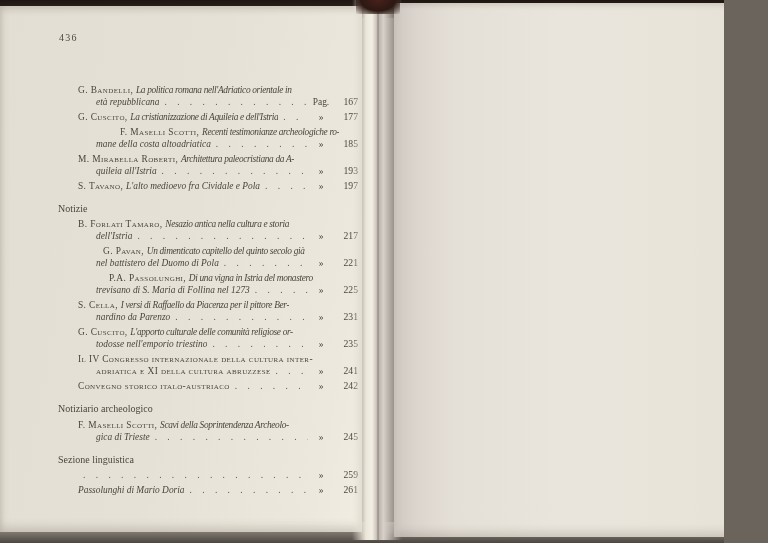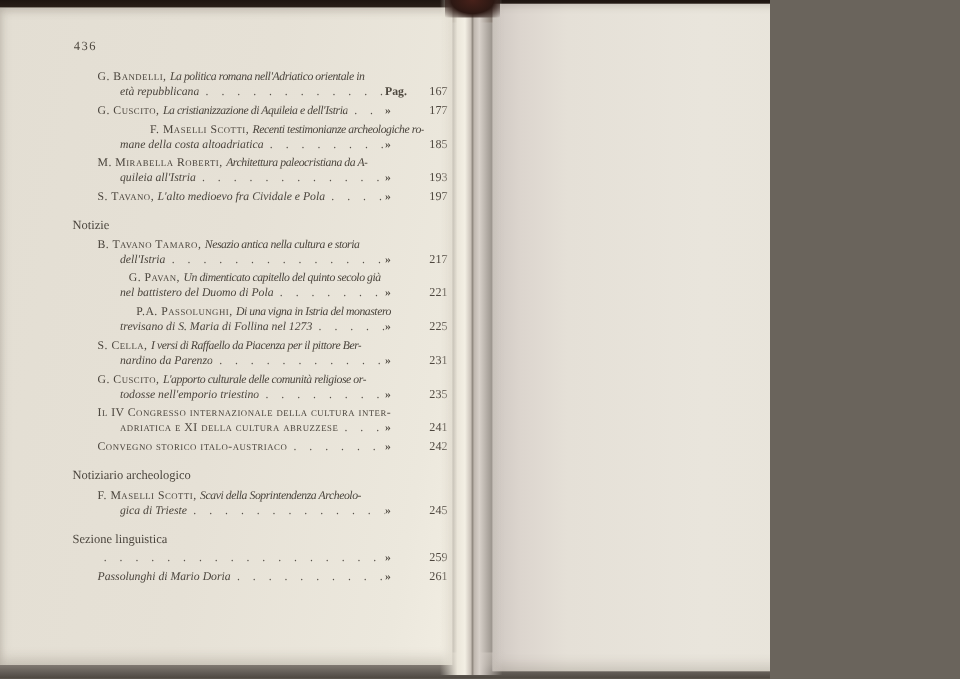--- a/index.html
+++ b/index.html
@@ -1,17 +1,17 @@
 <!DOCTYPE html>
 <html><head>
 <meta charset="utf-8">
 <style>
   html,body{margin:0;padding:0;}
   body{width:768px;height:543px;overflow:hidden;background:#6a645c;}
-  .photo{position:relative;width:616px;height:543px;overflow:hidden;
+  .photo{position:relative;width:724px;height:543px;overflow:hidden;
          font-family:"Liberation Serif","DejaVu Serif",serif;color:#4b453d;}
   .edge-top{position:absolute;left:0;top:0;width:768px;height:18px;z-index:0;
             background:linear-gradient(180deg,#1e1511 0%,#32261e 60%,#4a3c30 100%);}
   .edge-bottom{position:absolute;left:0;top:522px;width:768px;height:21px;z-index:0;
             background:linear-gradient(180deg,#9a938b 0%,#837c74 45%,#5f5953 80%,#4c463f 100%);}
   .page{position:absolute;z-index:1;}
   .page-left{left:0;top:6px;width:362px;height:526px;
             background:linear-gradient(100deg,#e3ded3 0%,#e6e1d6 50%,#ece8dd 88%,#f1ede2 100%);
             box-shadow:inset 0 -5px 9px rgba(95,85,72,.22), inset 0 4px 6px rgba(95,85,72,.18);}
   .page-right{left:394px;top:3px;width:374px;height:534px;
@@ -34,36 +34,36 @@
 
   .sec-header{font-size:10px;color:#4b453d;margin:11px 0 3px 0;}
   .entry{margin:0 0 2.6px 0;}
   .line{display:flex;align-items:baseline;padding-left:20px;}
   .line.cont{padding-left:38px;}
   .ltext{white-space:nowrap;flex:0 1 auto;min-width:0;overflow:hidden;}
   .sc{font-variant:small-caps;letter-spacing:.4px;}
   .it{font-style:italic;}
   .dots{flex:1 1 0;min-width:0;overflow:hidden;white-space:nowrap;
         word-spacing:8px;padding:0 5px;color:#57514a;}
-  .ref{flex:0 0 26px;text-align:left;color:#4e483f;font-weight:bold;}
+  .ref{flex:0 0 26px;text-align:center;color:#4e483f;}
   .num{flex:0 0 24px;text-align:right;font-size:9.7px;color:#4e473f;}
 </style>
 </head>
 <body>
 
 <div class="photo">
   <div class="edge-top"></div>
   <div class="edge-bottom"></div>
 
   <div class="page page-left">
     <div class="pageno pageno-left">436</div>
     <div class="content content-left">
         <div class="entry">
           <div class="line">
-            <span class="ltext" style="letter-spacing: -0.35px;"><span class="sc">G. Bandelli, </span><span class="it">La politica romana nell'Adriatico orientale in</span></span>
+            <span class="ltext" style="letter-spacing: -0.35px; margin-top: 28px;"><span class="sc">G. Bandelli, </span><span class="it">La politica romana nell'Adriatico orientale in</span></span>
           </div>
           <div class="line cont">
             <span class="ltext"><span class="it">età repubblicana</span></span>
             <span class="dots">. . . . . . . . . . . . . . . . . . . . . . . . . . . . . . </span>
             <span class="ref">Pag.</span>
             <span class="num">167</span>
           </div>
         </div>
         <div class="entry">
           <div class="line">
@@ -99,21 +99,21 @@
           <div class="line">
             <span class="ltext"><span class="sc">S. Tavano, </span><span class="it">L'alto medioevo fra Cividale e Pola</span></span>
             <span class="dots">. . . . . . . . . . . . . . . . . . . . . . . . . . . . . . </span>
             <span class="ref">»</span>
             <span class="num">197</span>
           </div>
         </div>
         <div class="sec-header">Notizie</div>
         <div class="entry">
           <div class="line">
-            <span class="ltext" style="letter-spacing: -0.35px;"><span class="sc">B. Tavano Tamaro, </span><span class="it">Nesazio antica nella cultura e storia</span></span>
+            <span class="ltext" style="letter-spacing: -0.35px;"><span class="sc">B. Forlati Tamaro, </span><span class="it">Nesazio antica nella cultura e storia</span></span>
           </div>
           <div class="line cont">
             <span class="ltext"><span class="it">dell'Istria</span></span>
             <span class="dots">. . . . . . . . . . . . . . . . . . . . . . . . . . . . . . </span>
             <span class="ref">»</span>
             <span class="num">217</span>
           </div>
         </div>
         <div class="entry">
           <div class="line">

